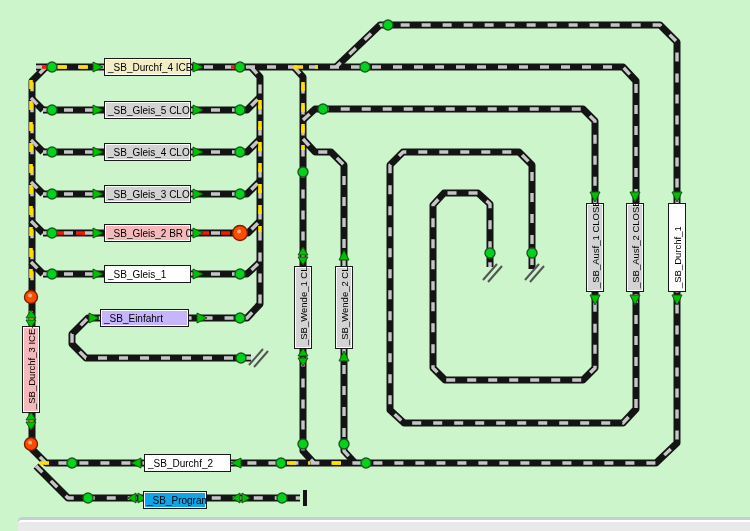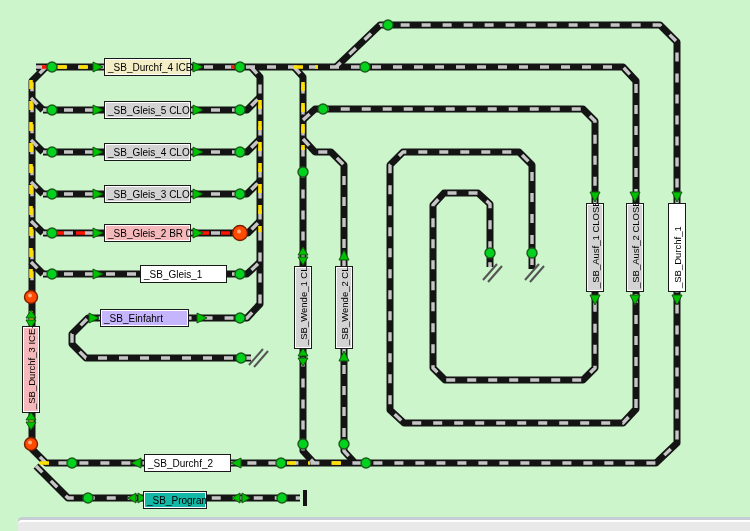--- a/index.html
+++ b/index.html
@@ -149,24 +149,24 @@
       <polygon points="26,320 36,320 31,328" fill="#00c000" stroke="#145214" stroke-width="1"></polygon>
       <polygon points="26,420 36,420 31,412" fill="#00c000" stroke="#145214" stroke-width="1"></polygon>
       <polygon points="26,422 36,422 31,430" fill="#00c000" stroke="#145214" stroke-width="1"></polygon>
     </svg>
   <div id="labels">
       <div class="block" style="left: 104px; top: 58px; width: 87px; height: 18px; background: rgb(243, 238, 198);">_SB_Durchf_4 ICE-Lok</div>
       <div class="block" style="left: 104px; top: 101px; width: 87px; height: 18px; background: rgb(211, 211, 211);">_SB_Gleis_5 CLOSED</div>
       <div class="block" style="left: 104px; top: 143px; width: 87px; height: 18px; background: rgb(211, 211, 211);">_SB_Gleis_4 CLOSED</div>
       <div class="block" style="left: 104px; top: 185px; width: 87px; height: 18px; background: rgb(211, 211, 211);">_SB_Gleis_3 CLOSED</div>
       <div class="block" style="left: 104px; top: 224px; width: 87px; height: 18px; background: rgb(245, 185, 187);">_SB_Gleis_2 BR 01-11</div>
-      <div class="block" style="left: 104px; top: 265px; width: 87px; height: 18px; background: rgb(255, 255, 255); margin-left: 36px;">_SB_Gleis_1</div>
+      <div class="block" style="left: 104px; top: 265px; width: 87px; height: 18px; background: rgb(255, 255, 255);">_SB_Gleis_1</div>
       <div class="block" style="left: 100px; top: 309px; width: 89px; height: 18px; background: #c4b5fd;">_SB_Einfahrt</div>
       <div class="block" style="left: 144px; top: 454px; width: 87px; height: 18px; background: rgb(255, 255, 255);">_SB_Durchf_2</div>
-      <div class="block" style="left: 143px; top: 491px; width: 64px; height: 18px; background: #14b8a6;">_SB_Program</div>
+      <div class="block" style="left: 143px; top: 491px; width: 64px; height: 18px; background: #0ea5e9;">_SB_Program</div>
       <div class="block v" style="left: 294px; top: 266px; width: 18px; height: 83px; background: rgb(211, 211, 211);">_SB_Wende_1 CLOSED</div>
       <div class="block v" style="left: 335px; top: 266px; width: 18px; height: 83px; background: rgb(211, 211, 211);">_SB_Wende_2 CLOSED</div>
       <div class="block v" style="left: 586px; top: 203px; width: 18px; height: 89px; background: rgb(211, 211, 211);">_SB_Ausf_1 CLOSED</div>
       <div class="block v" style="left: 626px; top: 203px; width: 18px; height: 89px; background: rgb(211, 211, 211);">_SB_Ausf_2 CLOSED</div>
       <div class="block v" style="left: 668px; top: 203px; width: 18px; height: 89px; background: rgb(255, 255, 255);">_SB_Durchf_1</div>
       <div class="block v" style="left: 22px; top: 326px; width: 18px; height: 87px; background: rgb(245, 185, 187);">_SB_Durchf_3 ICE-Lok</div>
     </div>
   <div id="window-edge"></div>
 </div>
 

